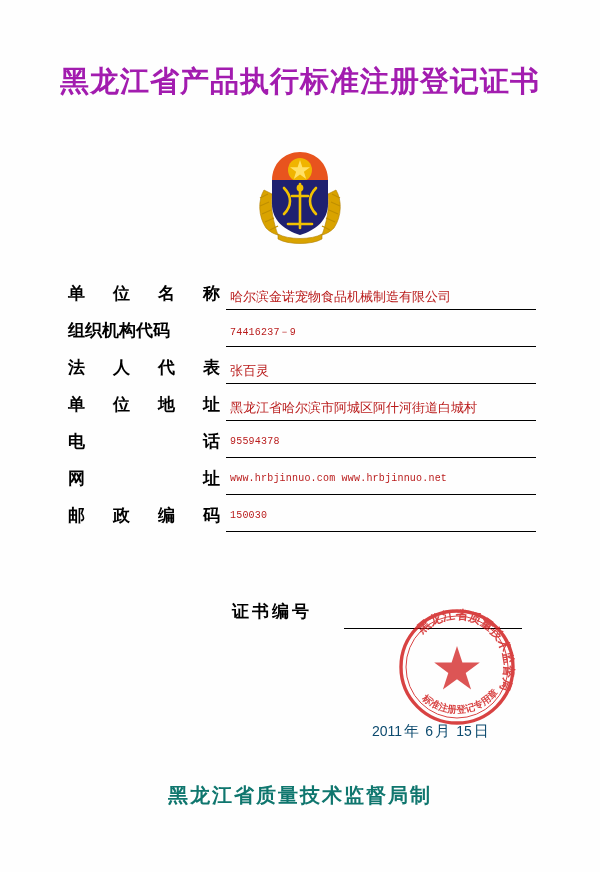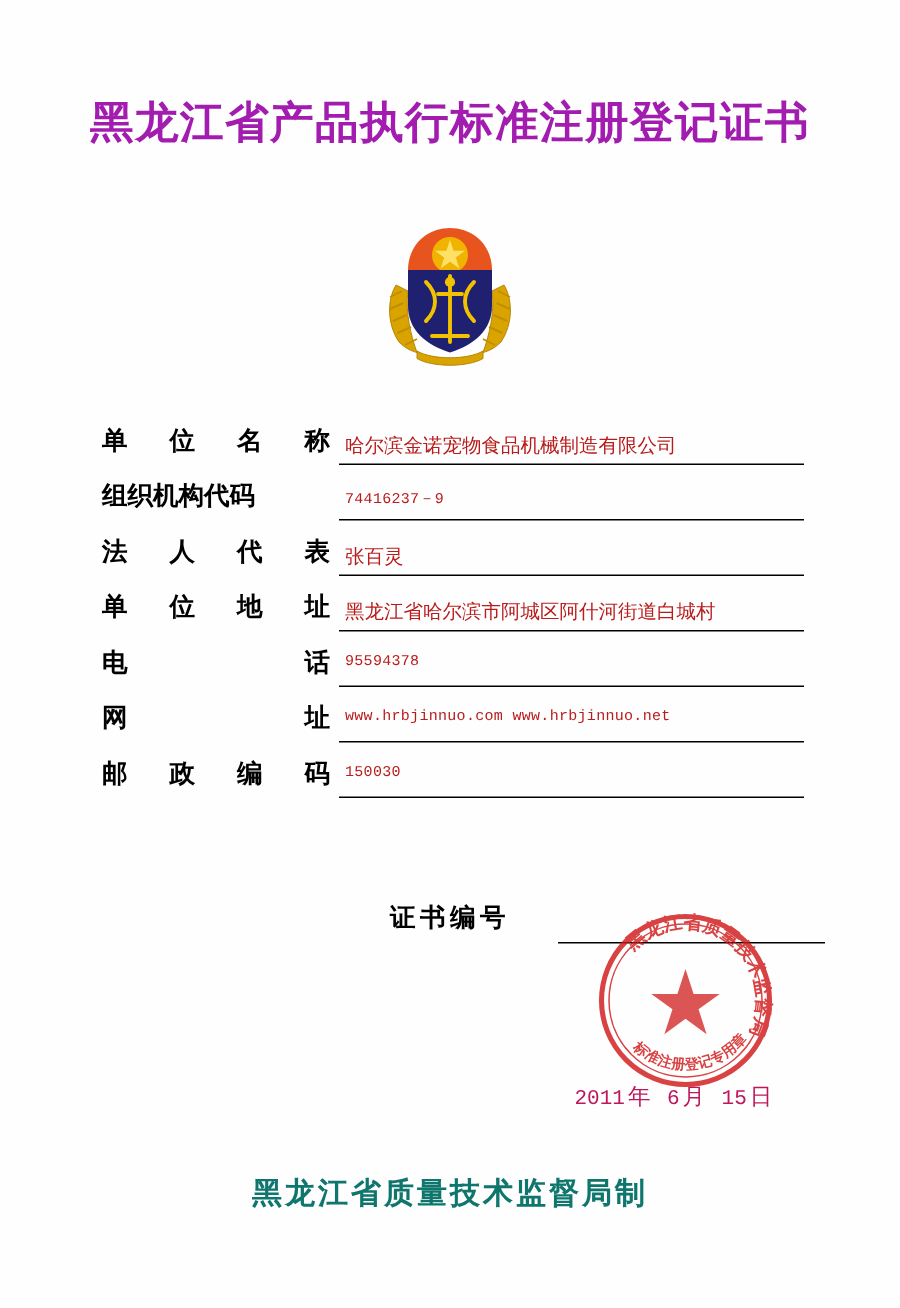--- a/index.html
+++ b/index.html
@@ -92,21 +92,21 @@
   .field-value.latin {
     font-family: Liberation Mono, monospace;
     font-size: 10px;
     letter-spacing: 0.2px;
   }
 
   
   .lower {
     position: absolute;
     top: 598px;
-    left: 260px;
+    left: 232px;
     width: 290px;
     text-decoration: underline;
   }
   .lower-row {
     position: relative;
     height: 62px;
   }
   .lower-label {
     position: absolute;
     left: 0;
@@ -129,25 +129,25 @@
     top: 6px;
     font-family: "DejaVu Serif", "Liberation Serif", serif;
     font-size: 17px;
     font-weight: bold;
   }
 
   
   .date-row {
     position: absolute;
     top: 722px;
-    left: 383px;
+    left: 372px;
     width: 160px;
-    font-family: Liberation Mono, monospace;
+    font-family: Liberation Sans, sans-serif;
     font-size: 15px;
-    color: #be185d;
+    color: #0c4a6e;
     white-space: nowrap;
   }
   .date-row .num {
     font-size: 14px;
   }
   .date-row .sep {
     margin: 0 2px;
   }
 
   

